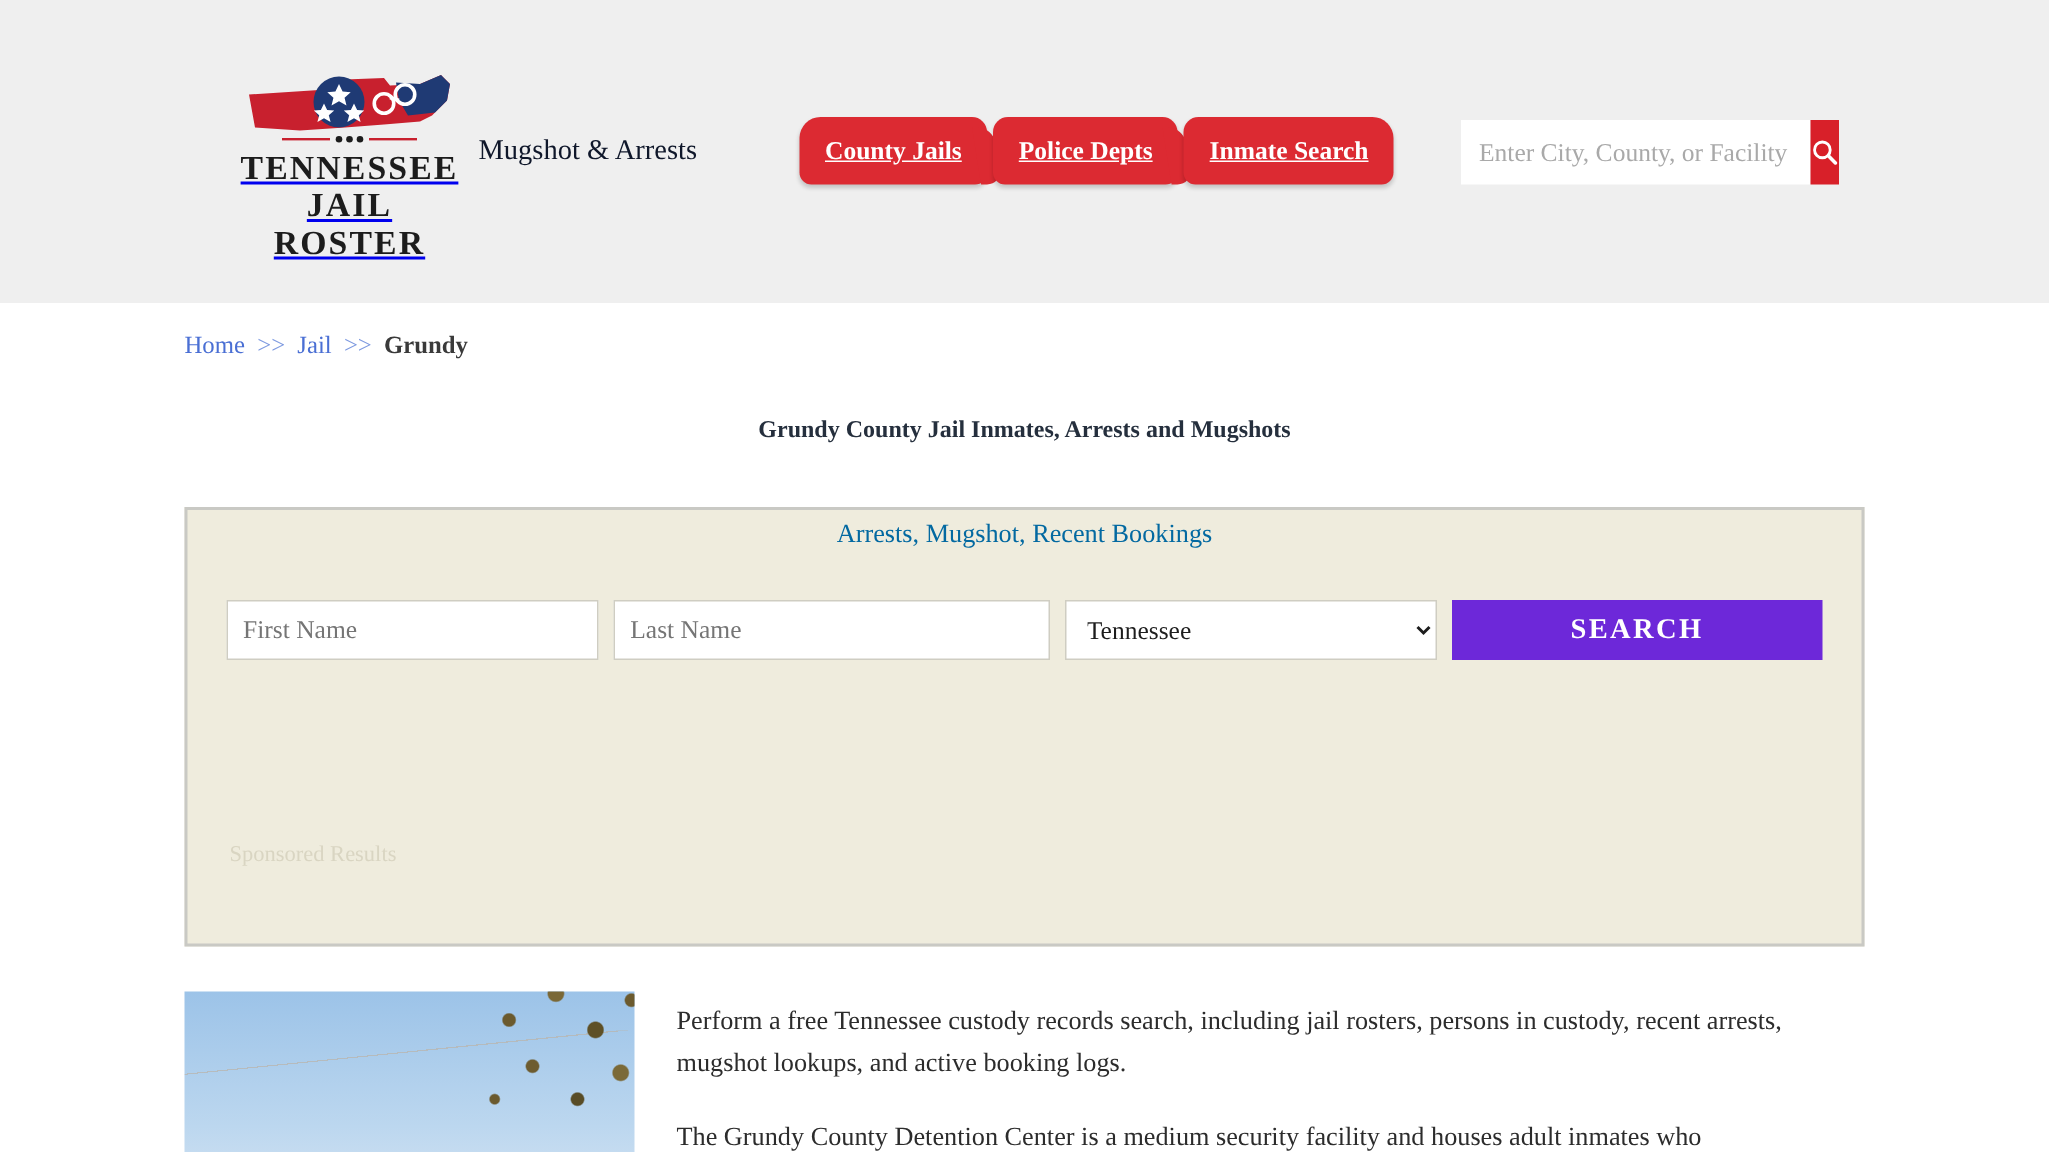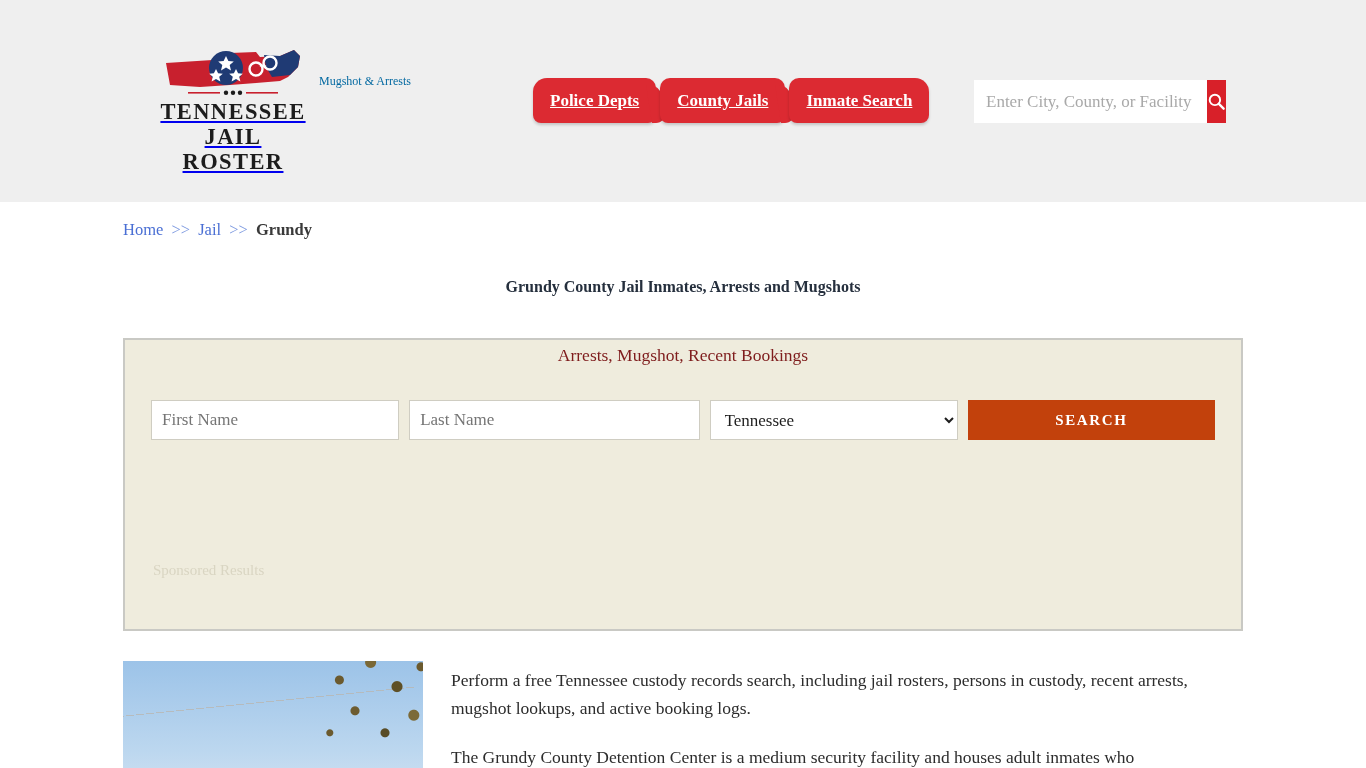--- a/index.html
+++ b/index.html
@@ -43,23 +43,23 @@
     letter-spacing: 1.4px;
     line-height: 1.12;
   }
   .logo-word .l1 { font-size: 22.5px; display: block; }
   .logo-word .l2 { font-size: 22.5px; display: block; }
 
   
   .tagline {
     position: absolute;
     left: 196px;
-    top: 74px;
-    font-size: 12px;
-    color: #0369a1;
+    top: 90px;
+    font-size: 19px;
+    color: #0f172a;
     white-space: nowrap;
   }
 
   
   .nav-tabs {
     position: absolute;
     left: 410px;
     top: 78px;
     display: flex;
     align-items: flex-end;
@@ -160,21 +160,21 @@
   .panel-title {
     text-align: center;
     font-size: 30px;
     color: #2f3a46;
     padding-top: 38px;
     font-weight: normal;
   }
   .panel-sub {
     text-align: center;
     font-size: 17.5px;
-    color: #7f1d1d;
+    color: #0369a1;
     margin-top: 5px;
   }
   .panel-form {
     display: flex;
     align-items: center;
     margin-top: 34px;
     padding: 0 26px;
     gap: 10px;
   }
   .panel-form input[type=text],
@@ -187,25 +187,25 @@
     color: #4a4a4a;
     padding: 0 10px;
     outline: none;
   }
   .fld-first { width: 258px; }
   .fld-last  { width: 302px; }
   .fld-state { width: 258px; color: #1d1d1d !important; }
   .btn-search {
     width: 258px;
     height: 40px;
-    background: #c2410c;
+    background: #6d28d9;
     color: #ffffff;
     border: none;
     font-family: "Liberation Serif", "DejaVu Serif", serif;
-    font-size: 15px;
+    font-size: 19px;
     font-weight: bold;
     letter-spacing: 1.6px;
     cursor: pointer;
   }
   .sponsored {
     position: absolute;
     left: 28px;
     top: 222px;
     font-size: 15px;
     color: #d9d5c2;
@@ -285,22 +285,22 @@
       </svg>
       <span class="logo-word">
         <span class="l1">TENNESSEE</span>
         <span class="l2">JAIL ROSTER</span>
       </span>
     </a>
 
     <div class="tagline">Mugshot &amp; Arrests</div>
 
     <nav class="nav-tabs">
+      <a class="nav-tab" href="#">County Jails</a>
       <a class="nav-tab" href="#">Police Depts</a>
-      <a class="nav-tab" href="#">County Jails</a>
       <a class="nav-tab" href="#">Inmate Search</a>
     </nav>
 
     <div class="header-search">
       <input type="text" placeholder="Enter City, County, or Facility" style="">
       <button class="search-btn">
         <svg width="19" height="19" viewBox="0 0 24 24">
           <circle cx="10" cy="10" r="6.6" fill="none" stroke="#ffffff" stroke-width="2.4"></circle>
           <line x1="15" y1="15" x2="21" y2="21" stroke="#ffffff" stroke-width="3" stroke-linecap="round"></line>
         </svg>

